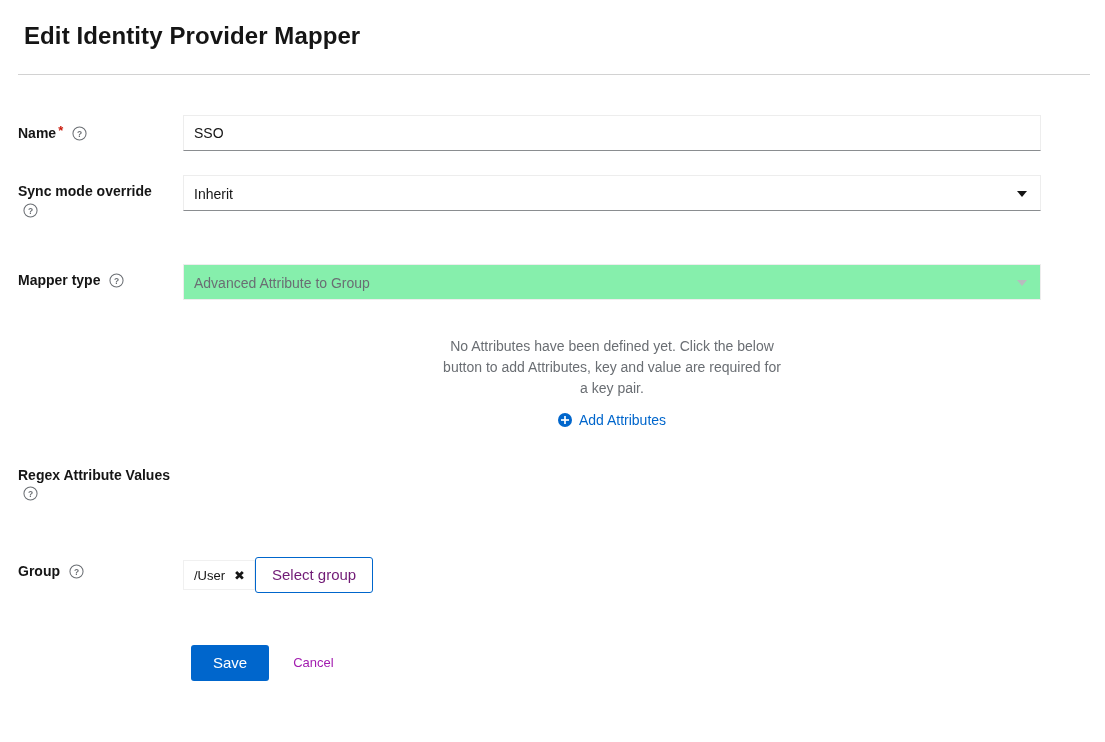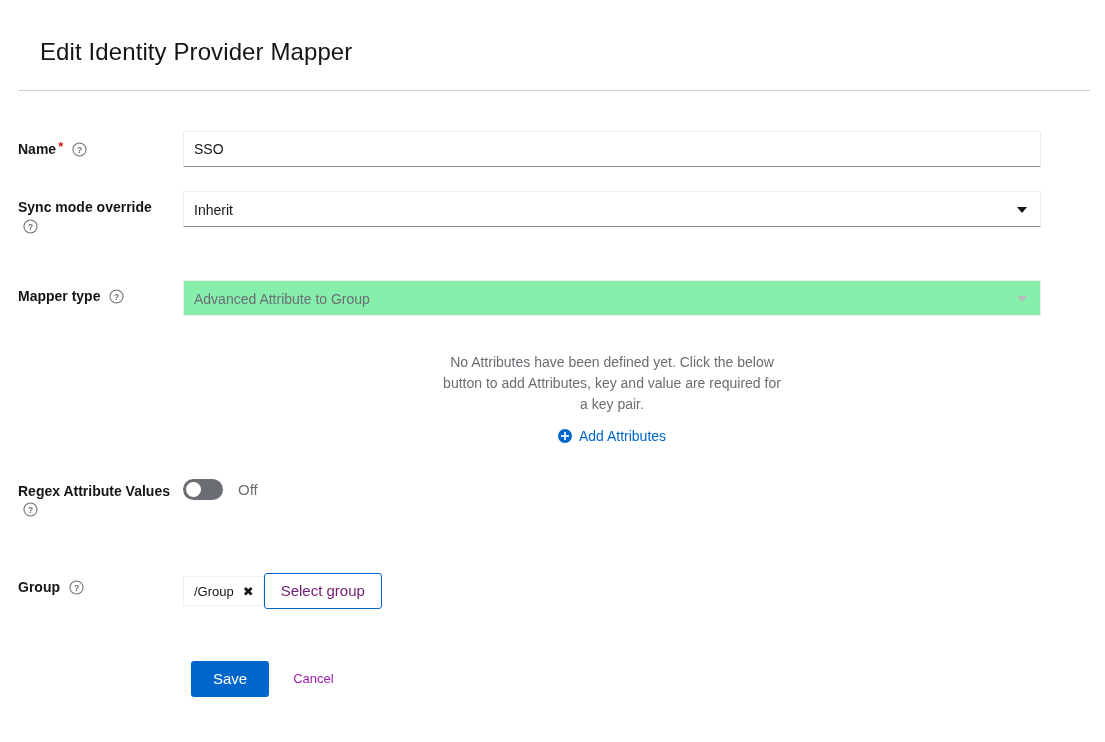--- a/index.html
+++ b/index.html
@@ -16,25 +16,25 @@
     overflow: hidden;
     position: relative;
   }
 
   
   .page-header {
     padding: 22px 18px 0 24px;
   }
   .page-title {
     font-size: 24px;
-    font-weight: 400;
+    font-weight: 700;
     line-height: 1.2;
     color: #151515;
     letter-spacing: 0.1px;
-    margin: 16px;
+    margin: 0;
   }
   .header-divider {
     margin: 23px 15px 0 18px;
     height: 1px;
     background: #d2d2d2;
   }
 
   
   .form {
     padding-top: 16px;
@@ -351,46 +351,38 @@
   <div class="form-row">
     <div class="form-label tall">
       <span>Regex Attribute Values</span>
       <span class="help-icon">
         <svg width="15" height="15" viewBox="0 0 16 16">
           <circle cx="8" cy="8" r="7" fill="none" stroke="#6a6e73" stroke-width="1.1"></circle>
           <text x="8" y="11.6" font-size="9" fill="#6a6e73" text-anchor="middle" font-family="Liberation Sans, sans-serif">?</text>
         </svg>
       </span>
     </div>
-    <div class="form-control">
-      <div class="switch-row">
-        <div class="switch">
-          <span class="knob"></span>
-        </div>
-        <span class="switch-label">Off</span>
-      </div>
-    </div>
   </div>
 
   <div class="spacer-52"></div>
 
   <div class="form-row">
     <div class="form-label tall">
       <span>Group</span>
       <span class="help-icon">
         <svg width="15" height="15" viewBox="0 0 16 16">
           <circle cx="8" cy="8" r="7" fill="none" stroke="#6a6e73" stroke-width="1.1"></circle>
           <text x="8" y="11.6" font-size="9" fill="#6a6e73" text-anchor="middle" font-family="Liberation Sans, sans-serif">?</text>
         </svg>
       </span>
     </div>
     <div class="form-control">
       <div class="group-row">
         <span class="chip">
-          <span>/Group</span>
+          <span>/User</span>
           <span class="chip-close">✖</span>
         </span>
         <button class="btn-secondary">Select group</button>
       </div>
     </div>
   </div>
 
   <div class="spacer-52"></div>
 
   <div class="actions">

